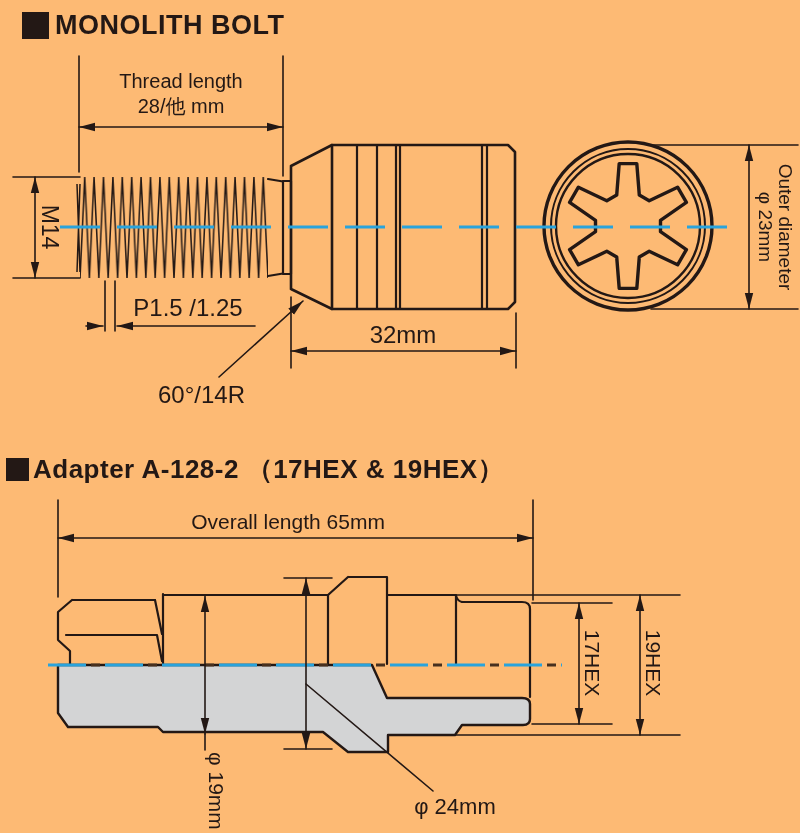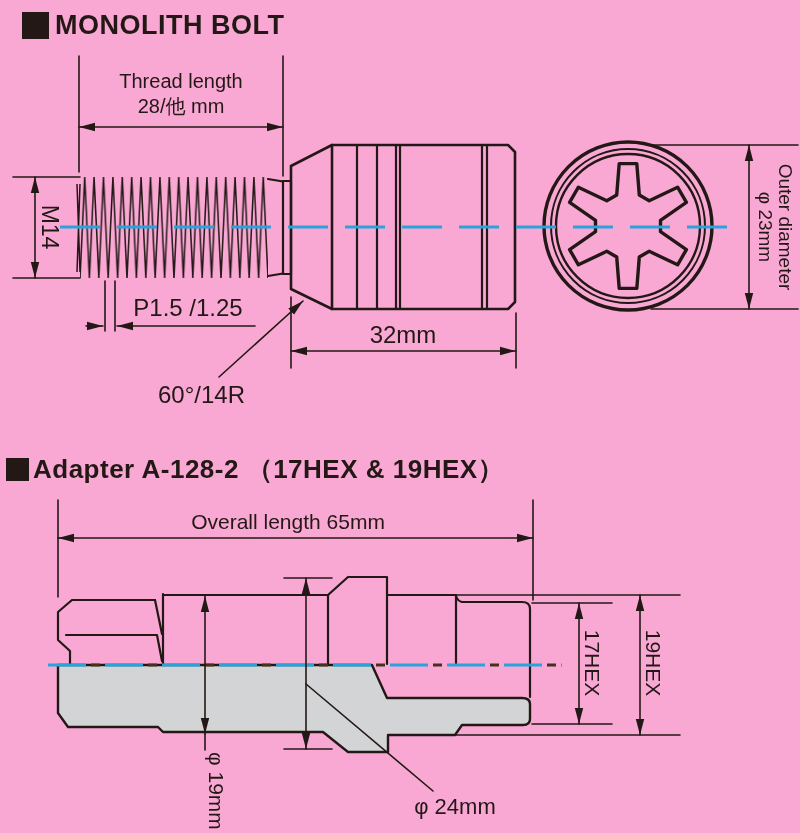--- a/index.html
+++ b/index.html
@@ -2,21 +2,21 @@
 <html><head>
 <meta charset="utf-8">
 <style>
   :root{
     --line:#231815;
     --blue:#29A3DC;
     --gray:#D3D4D5;
     --darkdash:#47301F;
   }
   html,body{margin:0;padding:0;background:#fff;}
-  #page{position:relative;width:800px;height:833px;background:#f9a8d4;overflow:hidden;
+  #page{position:relative;width:800px;height:833px;background:#fdba74;overflow:hidden;
         font-family:"Liberation Sans","DejaVu Sans",sans-serif;}
   svg text{fill:var(--line);font-family:"Liberation Sans","DejaVu Sans",sans-serif;}
   .t-title{font-size:27px;font-weight:600;letter-spacing:0.5px;}
   .t-title2{font-size:26px;font-weight:600;letter-spacing:0.5px;}
   .t-dim{font-size:20px;}
   .t-dim21{font-size:21px;}
   .t-dim23{font-size:23px;}
   .t-dim24{font-size:24px;}
   .t-dim19{font-size:19px;}
   .t-dim22{font-size:22px;}

